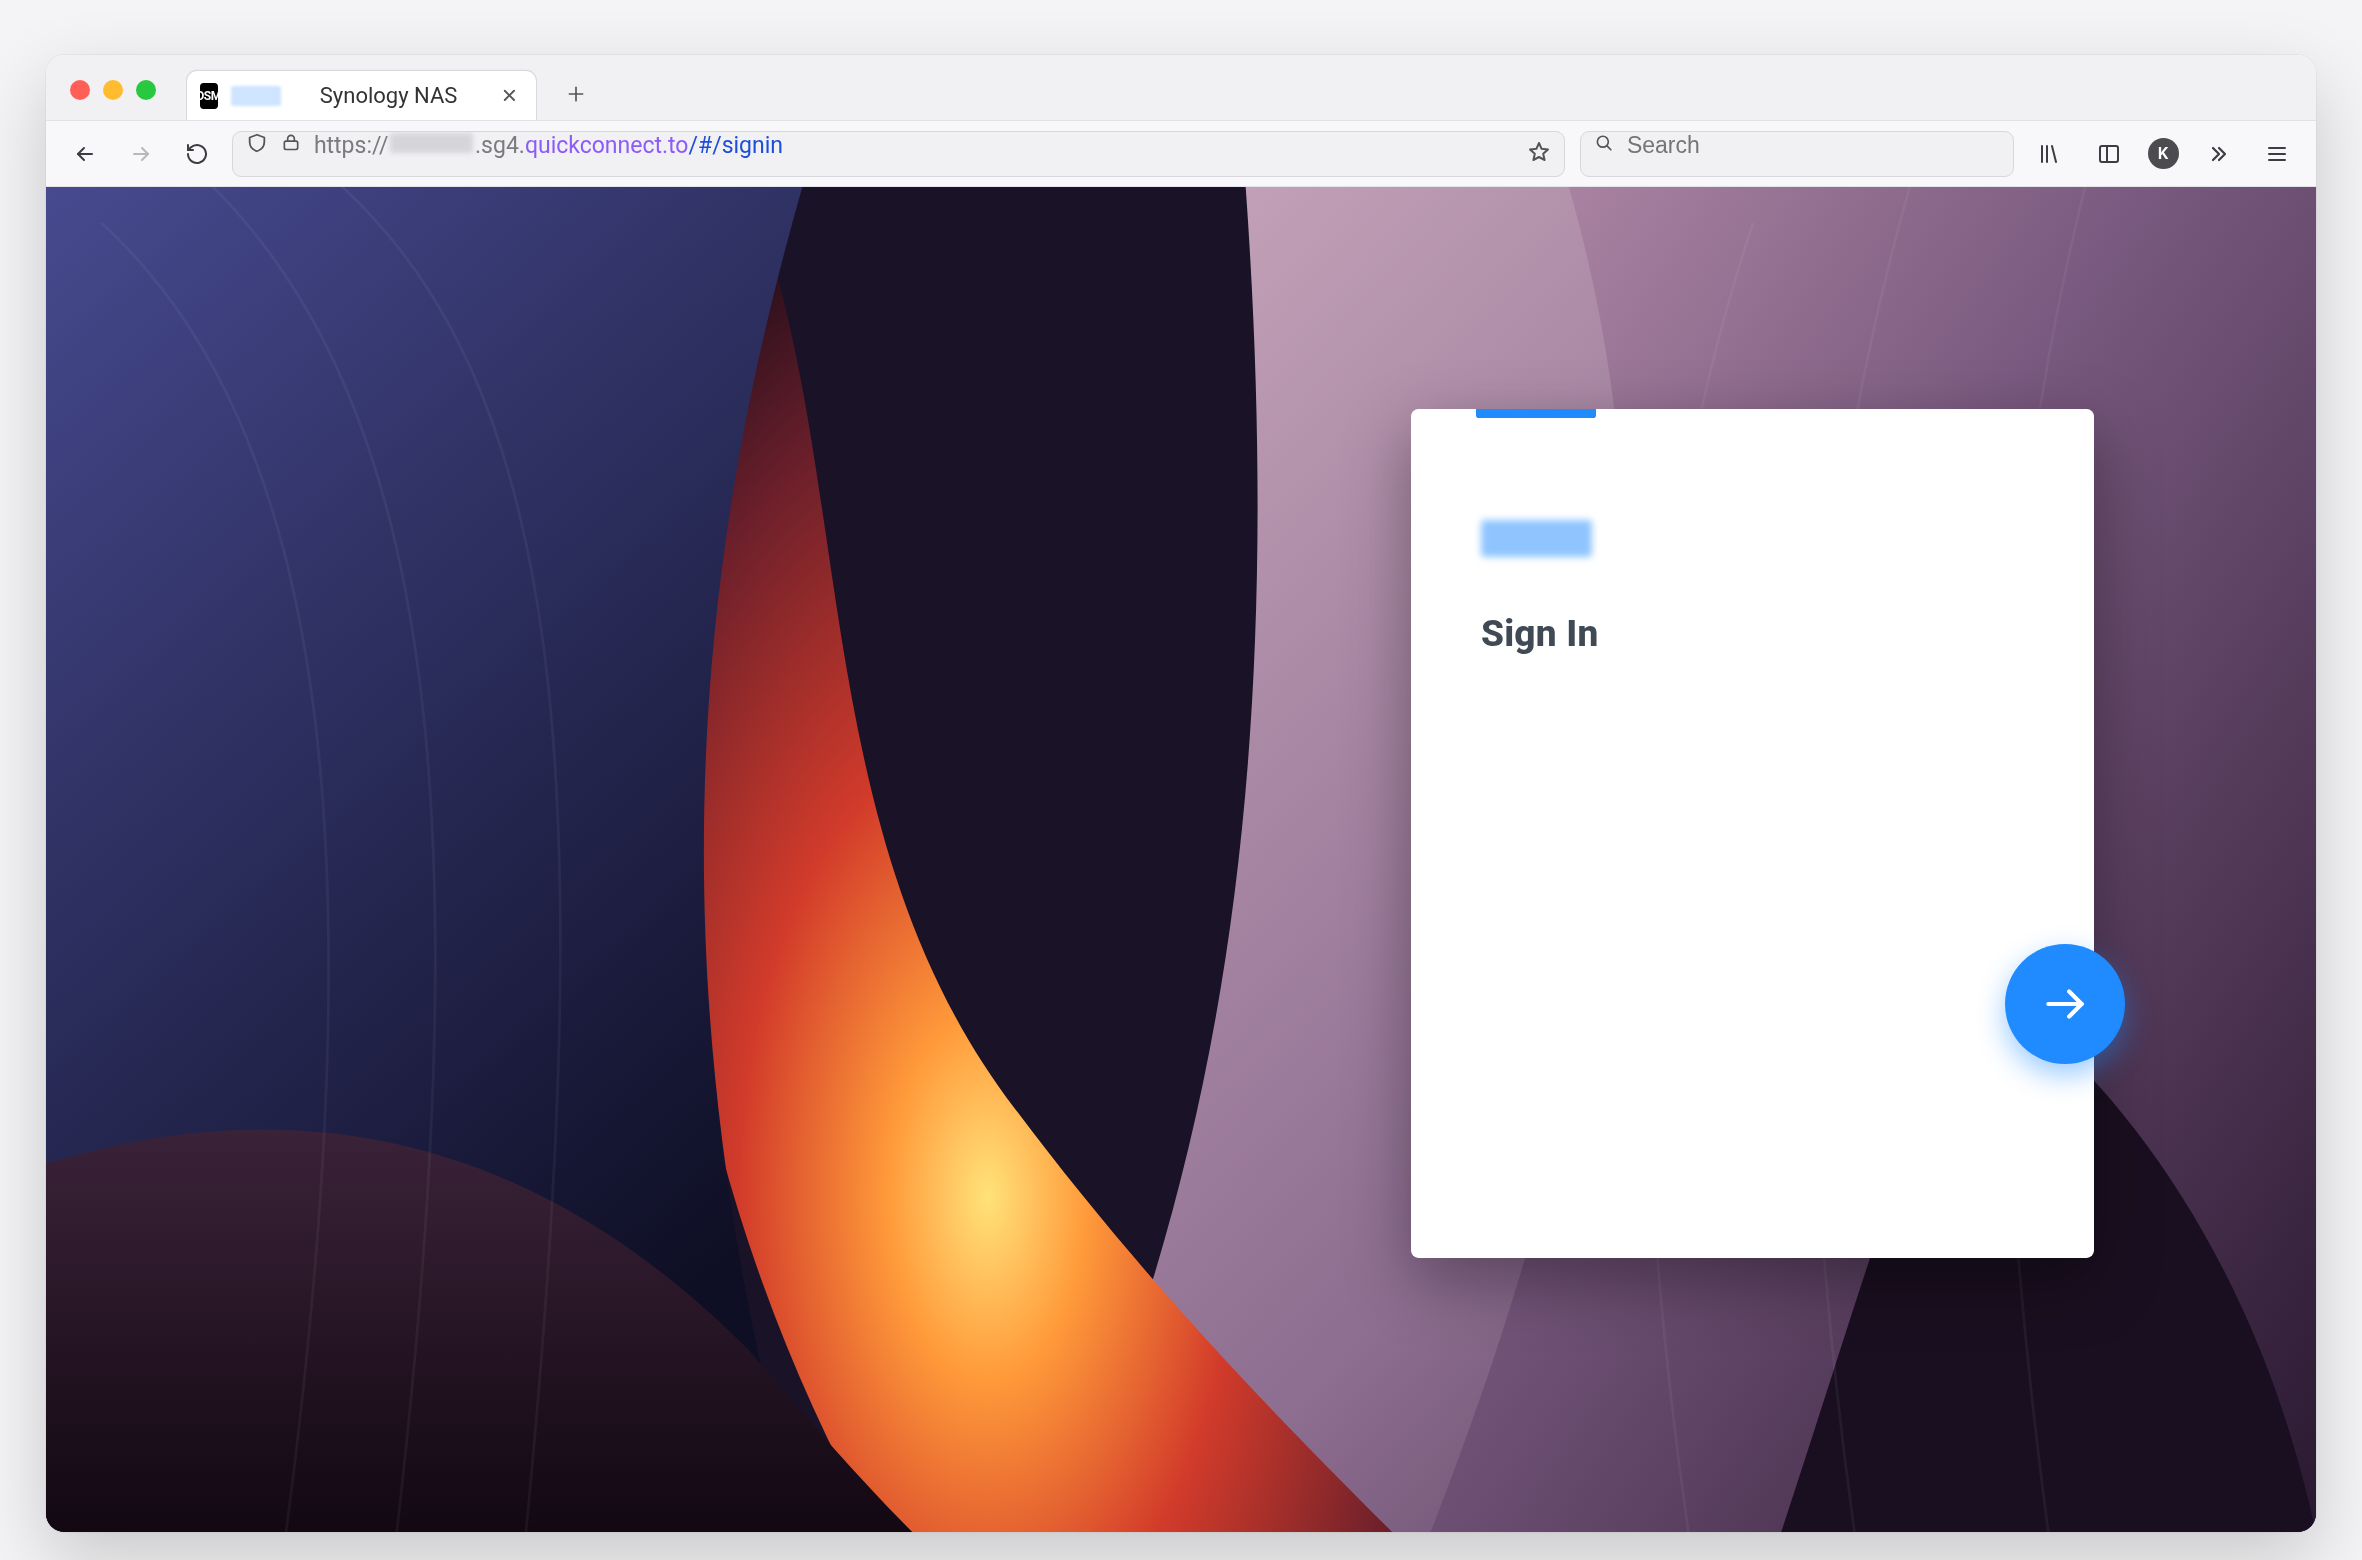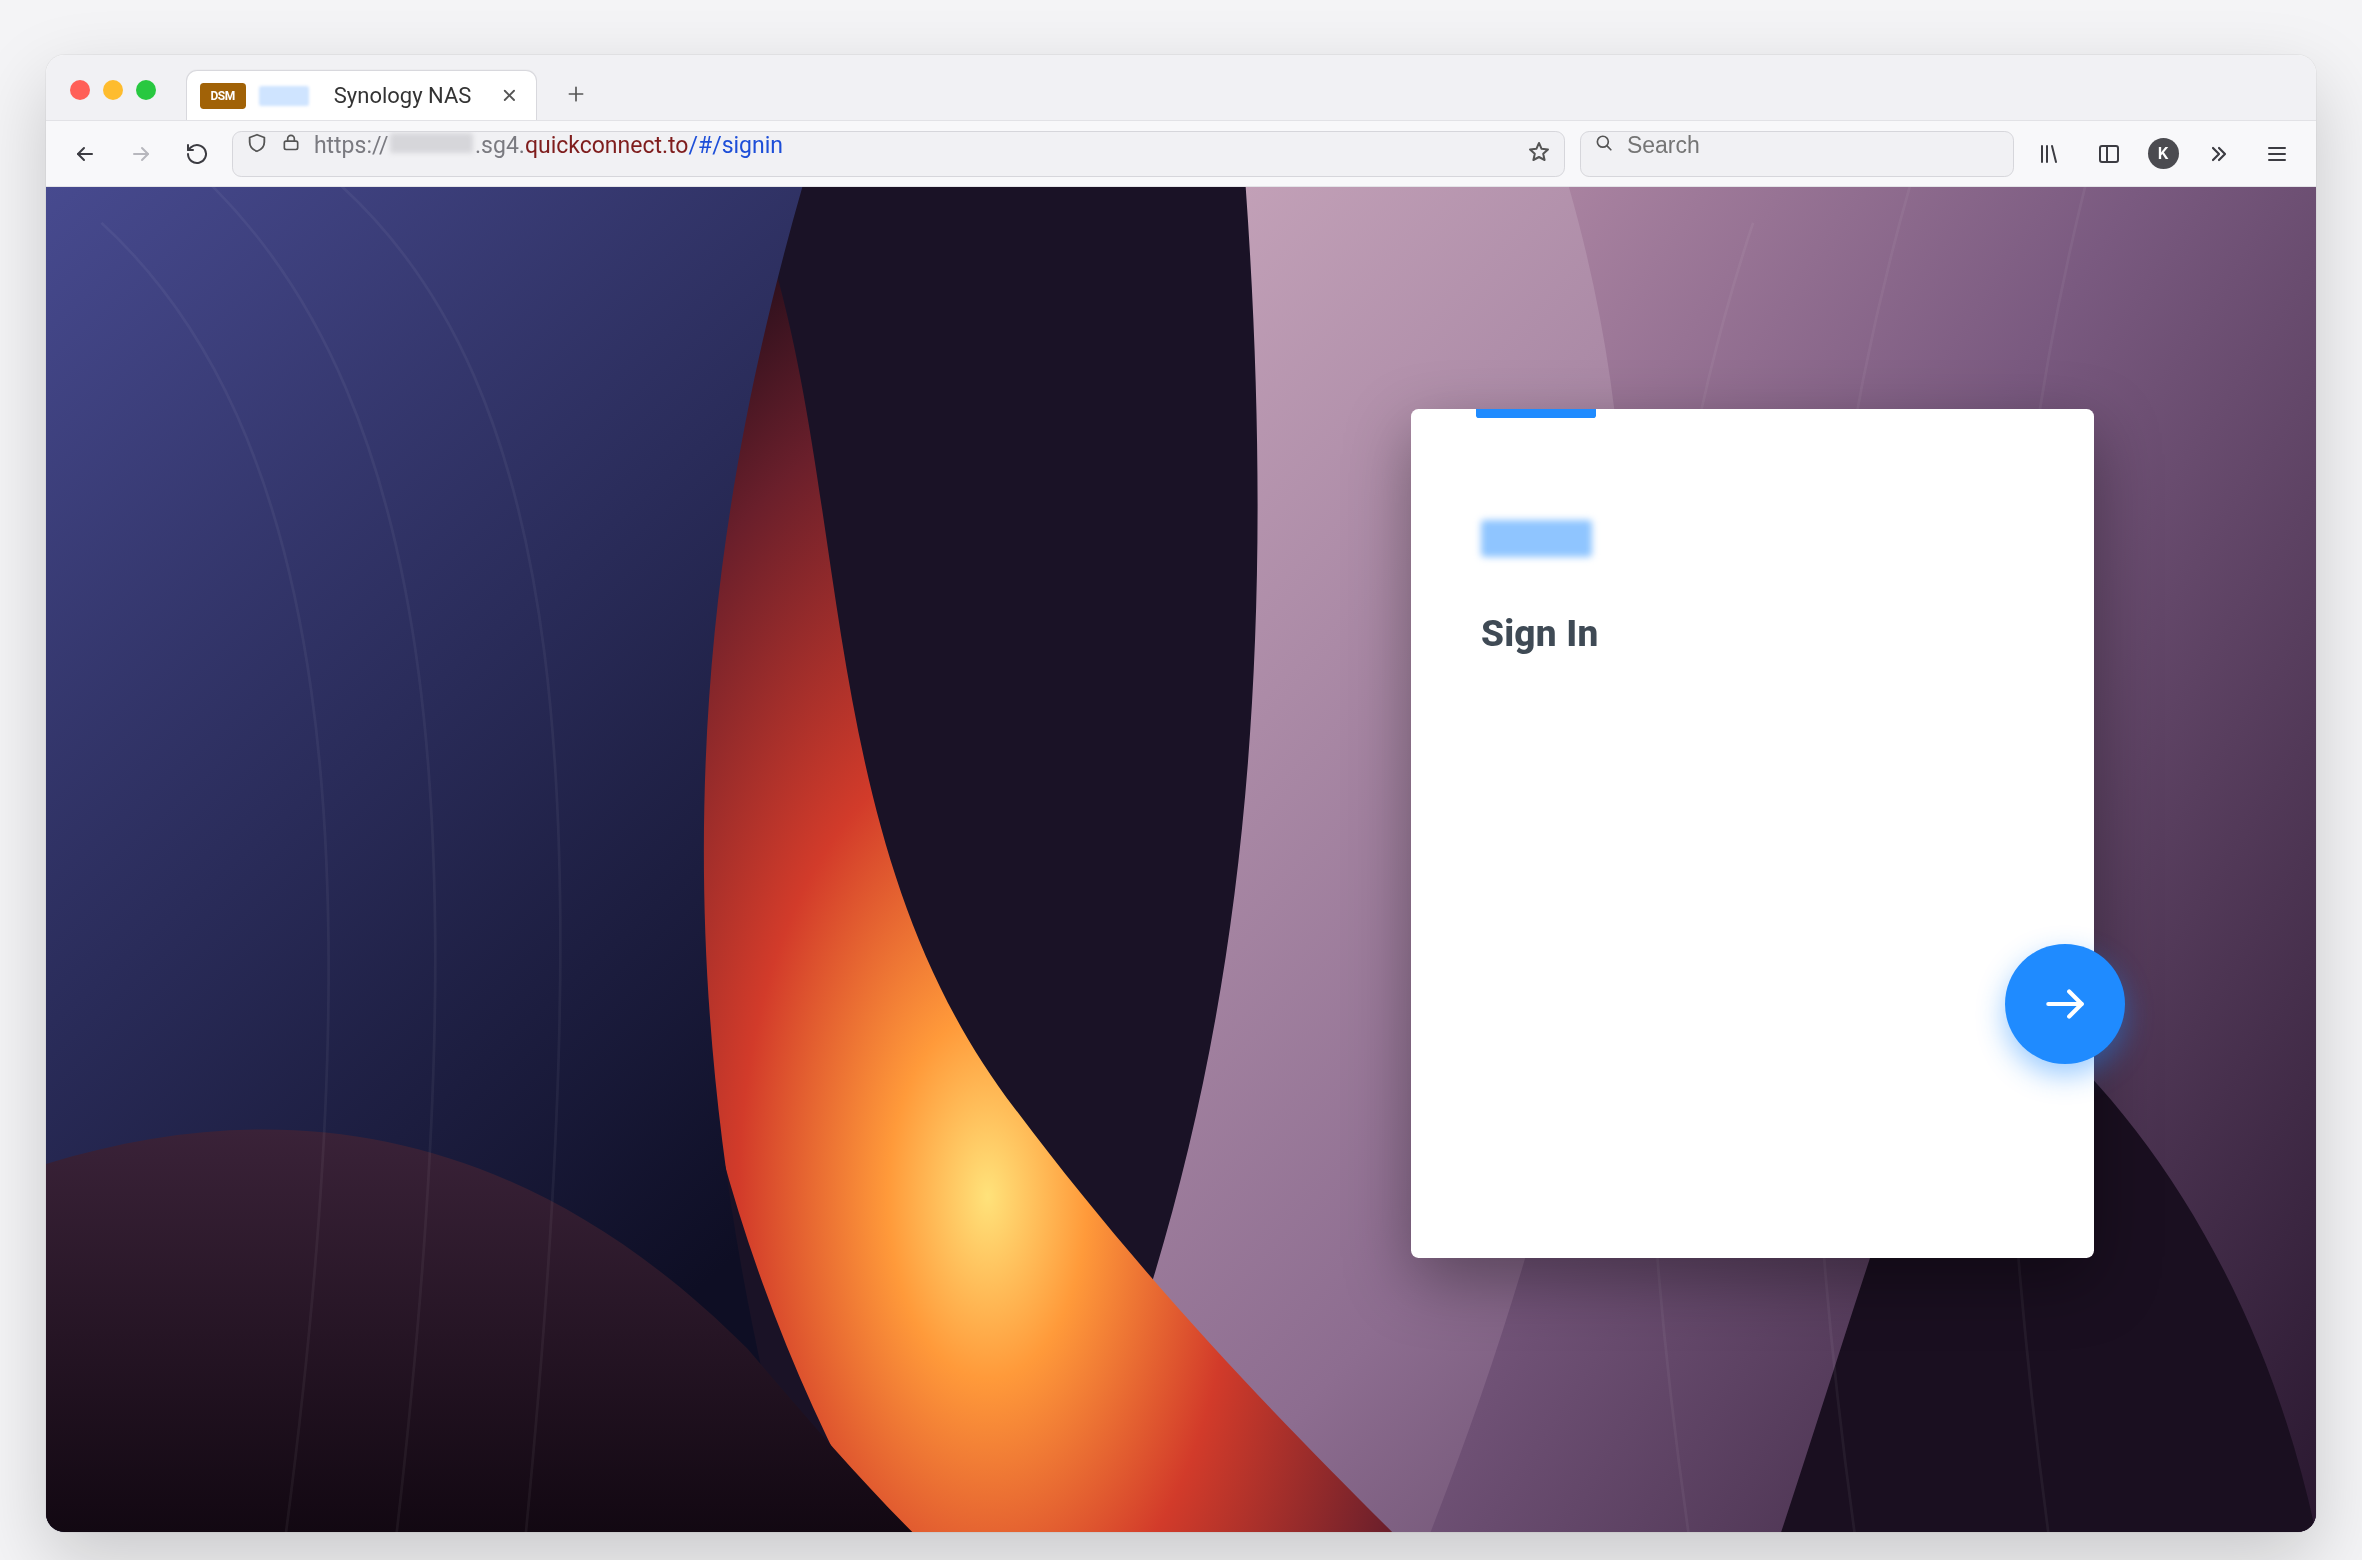--- a/index.html
+++ b/index.html
@@ -47,22 +47,22 @@
     border-radius:11px 11px 0 0;
     display:flex;
     align-items:center;
     padding:0 13px;
     gap:13px;
     font-size:22px;
     color:#333;
     box-shadow:0 -0.9px 0 rgba(0,0,0,0.02);
   }
   .tab .favicon {
-    width:46px;height:26px;border-radius:3.7px;
-    background:#a16207;color:#fff;font-size:12px;font-weight:700;
+    width:18px;height:26px;border-radius:3.7px;
+    background:#000000;color:#fff;font-size:12px;font-weight:700;
     display:flex;align-items:center;justify-content:center;letter-spacing:-0.5px;
   }
   .tab .favblur {
     width:50px;height:20px;border-radius:2.8px;
     background:#cfe4ff;filter:blur(1.8px);
   }
   .tab .title{flex:1;white-space:nowrap;overflow:hidden;text-overflow:ellipsis;text-align:center;}
   .tab .close{
     width:26px;height:26px;display:flex;align-items:center;justify-content:center;
     color:#555;border-radius:5.5px;
@@ -88,21 +88,21 @@
   }
   .icon-btn.disabled{color:#b7b7bd;}
   .urlbar, .searchbar {
     height:46px;border:0.9px solid #d6d6db;border-radius:9.2px;background:#f1f1f4;
     display:flex;align-items:flex-start;padding:0 13px;gap:13px;font-size:23px;color:#555;
   }
   .urlbar{flex:1;min-width:369px;}
   .searchbar{width:434px;}
   .urltext{flex:1;display:flex;align-items:baseline;white-space:nowrap;overflow:hidden;}
   .url-pre{color:#7a7a80;}
-  .url-host{color:#7f1d1d;}
+  .url-host{color:#8b5cf6;}
   .url-path{color:#1d4ed8;}
   .url-blur{display:inline-block;width:83px;height:20px;background:#d6d6da;border-radius:2.8px;filter:blur(2.8px);margin:0 1.8px;vertical-align:middle;}
   .searchbar input{
     border:none;background:transparent;outline:none;font-size:23px;color:#333;width:100%;
   }
   .toolbar-right{margin-left:auto;display:flex;align-items:center;gap:18.5px;}
   .avatar-badge{
     width:31px;height:31px;border-radius:50%;background:#4b4b50;color:#fff;
     display:flex;align-items:center;justify-content:center;font-size:16.6px;font-weight:600;
   }

